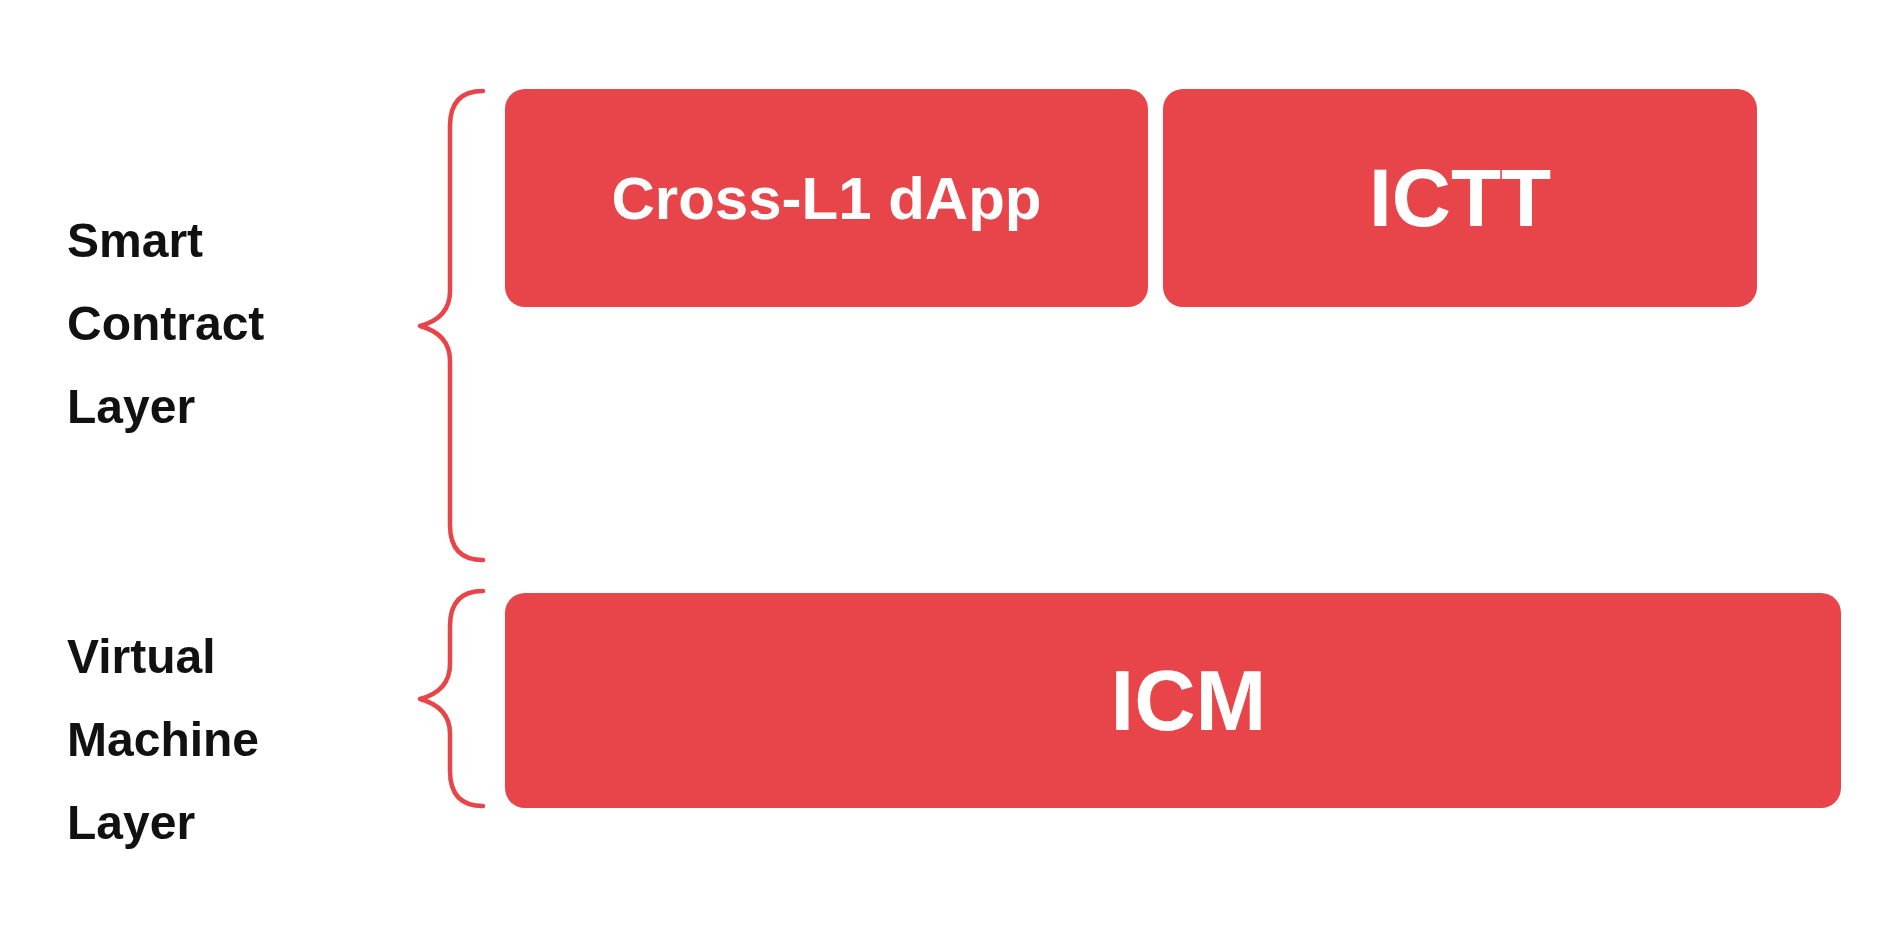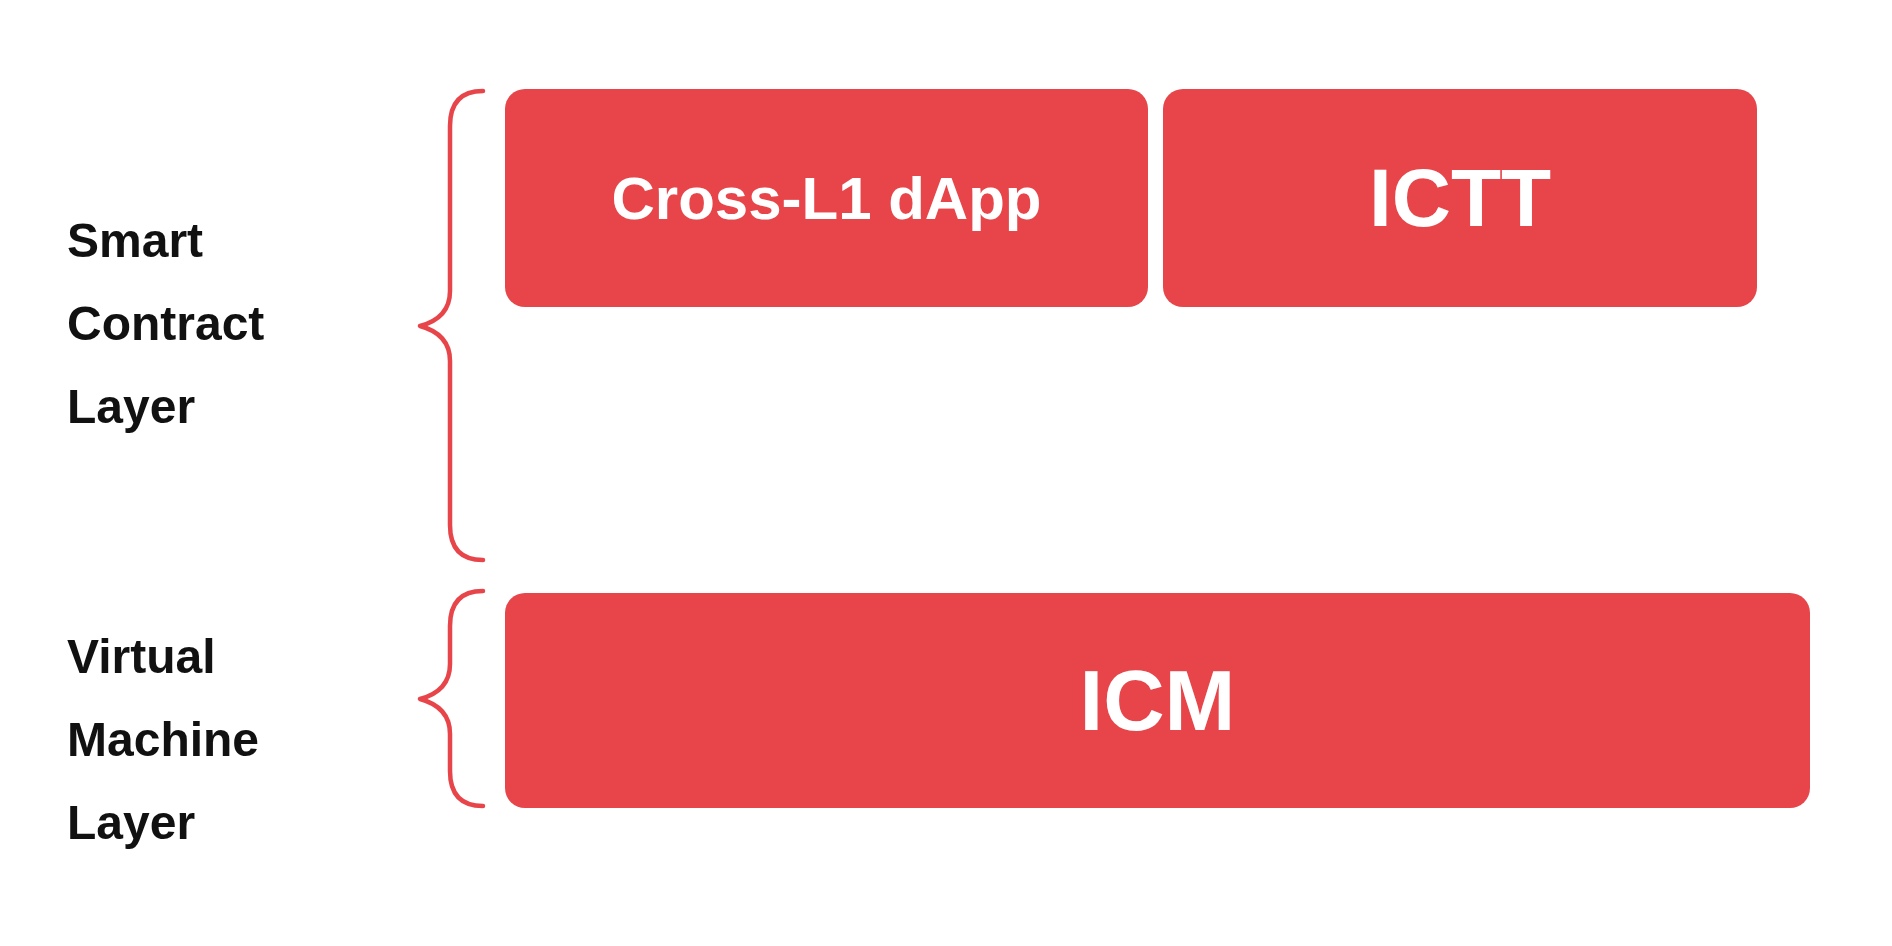--- a/index.html
+++ b/index.html
@@ -34,21 +34,21 @@
     border-radius: 20px;
     display: flex;
     align-items: center;
     justify-content: center;
     color: var(--box-text, #ffffff);
     font-weight: bold;
   }
   .box-cross { left: 505px;  top: 89px;  width: 643px;  height: 218px; font-size: 60px; }
   .box-ictt  { left: 1163px; top: 89px;  width: 594px;  height: 218px; font-size: 82px; }
   .box-icmc  { left: 505px;  top: 339px; width: 1305px; height: 223px; font-size: 88px; }
-  .box-icm   { left: 505px;  top: 593px; width: 1305px; height: 215px; font-size: 85px; }
+  .box-icm   { left: 505px;  top: 593px; width: 1305px; height: 215px; font-size: 85px; padding-left: 31px; }
 
   .braces-overlay {
     position: absolute;
     left: 0; top: 0;
     width: 1892px;
     height: 946px;
     pointer-events: none;
   }
   .brace-path {
     fill: none;

